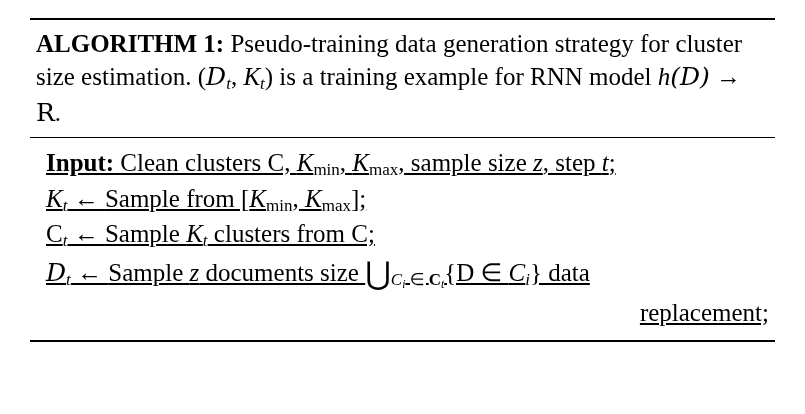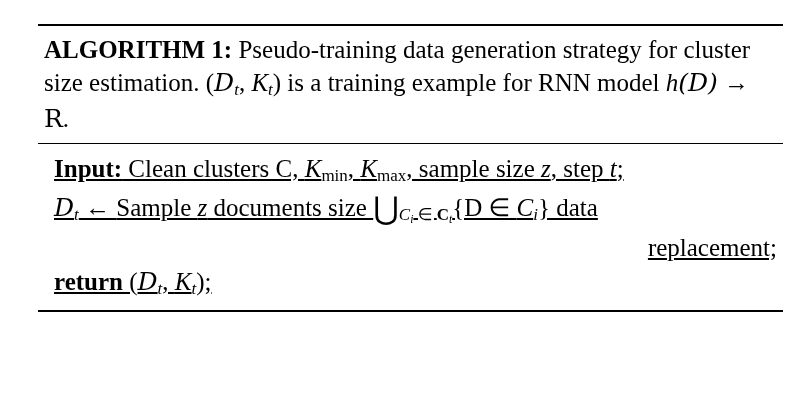--- a/index.html
+++ b/index.html
@@ -10,24 +10,23 @@
   body {
     width: 805px;
     height: 414px;
     font-family: "Liberation Serif", serif;
     color: #000000;
     overflow: hidden;
   }
   .algorithm-box {
     position: absolute;
     left: 30px;
-    top: 24px;
+    top: 18px;
     width: 745px;
     box-sizing: border-box;
-    margin-left: 8px;
   }
   .rule {
     border: 0;
     border-top: 2.5px solid #000;
     margin: 0;
     width: 100%;
   }
   .rule-thin {
     border: 0;
     border-top: 1.5px solid #000;
@@ -101,28 +100,31 @@
 
   <hr class="rule-thin">
 
   <div class="body-block">
 
     <div class="line">
       <span class="kw">Input:</span><span> Clean clusters C, </span><span class="mi">K</span><sub>min</sub><span>, </span><span class="mi">K</span><sub>max</sub><span>, sample size </span><span class="mi">z</span><span>, step </span><span class="mi">t</span><span>;</span>
     </div>
 
 
+    <div class="line">
+      <span class="mi">K</span><sub class="it">t</sub><span> ← </span><span>Sample from [</span><span class="mi">K</span><sub>min</sub><span>, </span><span class="mi">K</span><sub>max</sub><span>];</span>
+    </div>
 
+    <div class="line">
+      <span>C</span><sub class="it">t</sub><span> ← </span><span>Sample </span><span class="mi">K</span><sub class="it">t</sub><span> clusters from C;</span>
+    </div>
 
     <div class="line wrap">
       <span class="cal">D</span><sub class="it">t</sub><span> ← </span><span>Sample </span><span class="mi">z</span><span> documents size </span><span class="bigop">⋃</span><sub><span class="mi">C</span><sub class="it">i</sub><span> ∈ </span><span class="bold-up">C</span><sub class="it">t</sub></sub><span>{D ∈ </span><span class="mi">C</span><sub class="it">i</sub><span>}</span><span> data</span>
       <div class="indent-cont">replacement;</div>
     </div>
 
-    <div class="line">
-      <span class="kw">return</span><span> (</span><span class="cal">D</span><sub class="it">t</sub><span>, </span><span class="mi">K</span><sub class="it">t</sub><span>);</span>
-    </div>
 
   </div>
 
   <hr class="rule">
 
 </div>
 
 </body></html>

